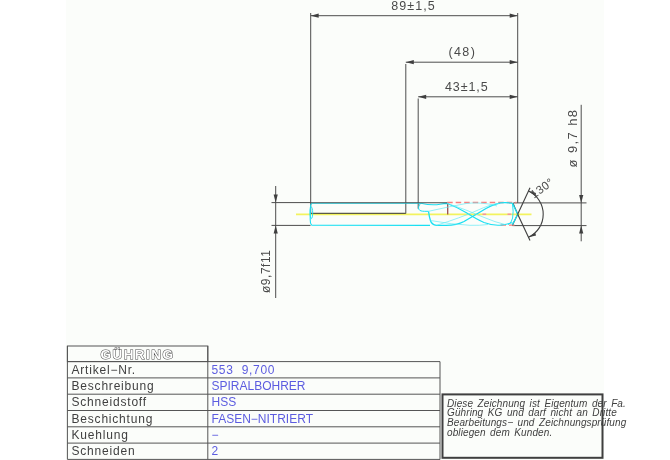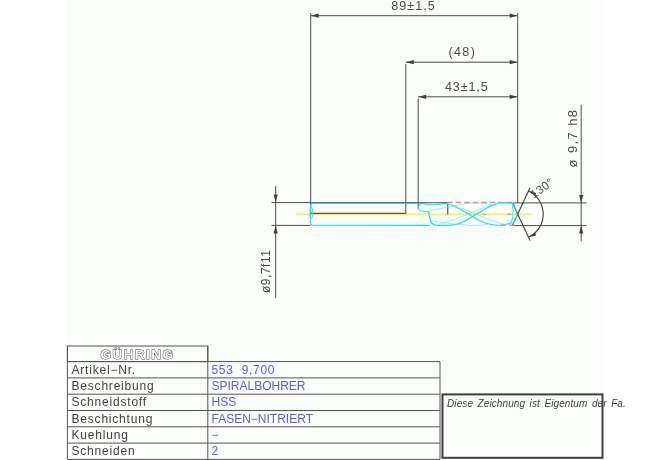--- a/index.html
+++ b/index.html
@@ -159,14 +159,17 @@
     <text x="211.5" y="422.7">FASEN−NITRIERT</text>
     <text x="211.5" y="439.0">−</text>
     <text x="211.5" y="455.3">2</text>
   </g>
 
   <rect x="442.5" y="394.4" width="160" height="63.4" fill="#fbfdfa" stroke="#3f3f3f" stroke-width="2"></rect>
 </svg>
 
 <div style="position:absolute;left:447px;top:398.5px;width:153px;font-size:10px;line-height:9.7px;color:#3f3f3f;letter-spacing:0.1px;word-spacing:1.6px;white-space:nowrap;font-style:italic;">
   <div>Diese Zeichnung ist Eigentum der Fa.</div>
+  <div>Gühring KG und darf nicht an Dritte</div>
+  <div>Bearbeitungs− und Zeichnungsprüfung</div>
+  <div>obliegen dem Kunden.</div>
 </div>
 </div>
 
 </body></html>

